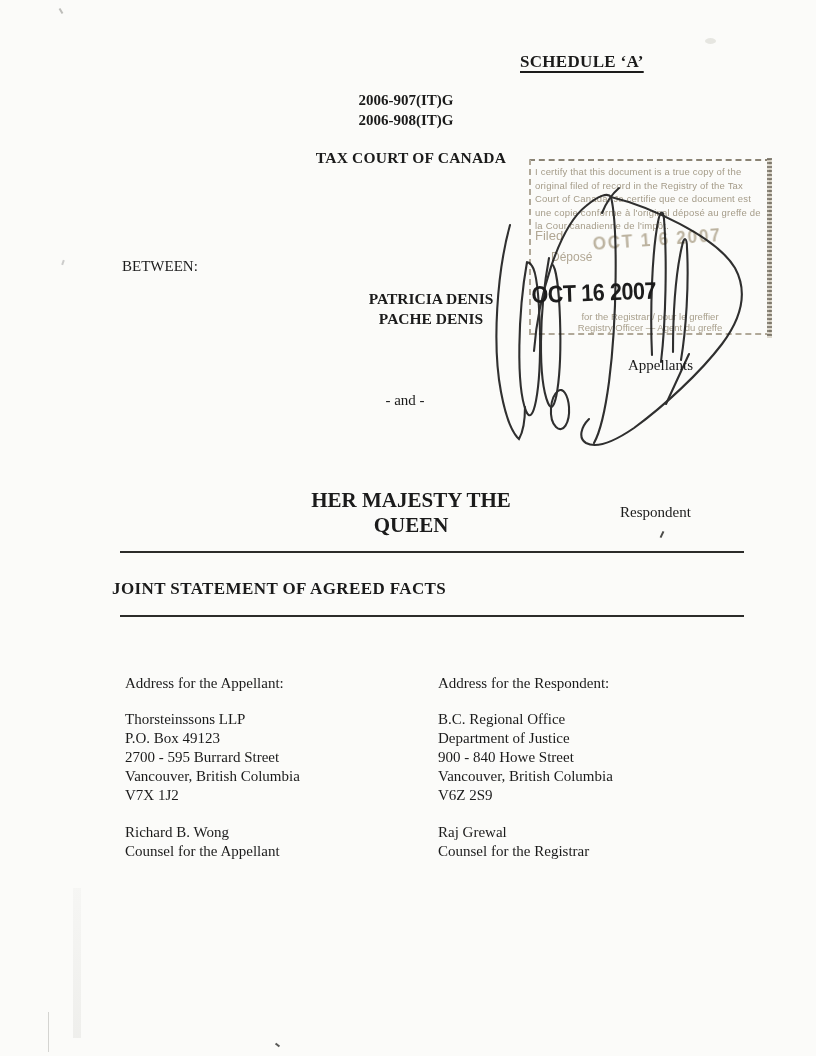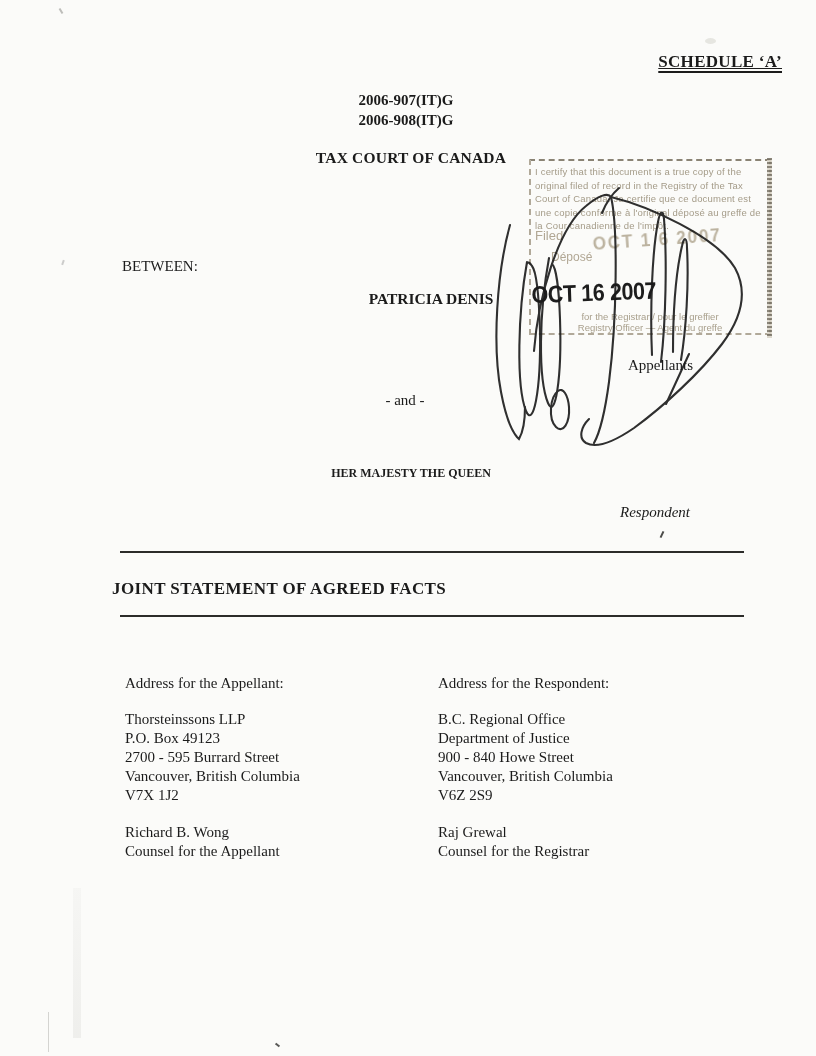--- a/index.html
+++ b/index.html
@@ -1,30 +1,30 @@
 <!DOCTYPE html>
 <html><head>
 <meta charset="utf-8">
 <style>
   html,body{margin:0;padding:0;background:#e9e9e7;}
   .page{position:relative;width:816px;height:1056px;background:#fbfbf9;
         font-family:"Liberation Serif",serif;color:#1b1b1b;overflow:hidden;margin:0 auto;}
   .abs{position:absolute;}
   .b{font-weight:bold;}
 
-  .schedule{left:520px;top:52px;width:262px;font-size:17px;text-align:right;letter-spacing:.3px;text-decoration:underline;}
+  .schedule{left:520px;top:52px;width:262px;font-size:17px;text-align:left;letter-spacing:.3px;}
   .schedule span{text-decoration:underline;text-underline-offset:4px;text-decoration-thickness:1.6px;}
   .filenums{left:300px;top:90px;width:212px;font-size:15px;line-height:20px;text-align:center;}
   .court{left:280px;top:149px;width:262px;font-size:15.5px;text-align:center;letter-spacing:.2px;}
   .between{left:122px;top:258px;font-size:15px;}
   .names{left:320px;top:289px;width:222px;font-size:15.5px;line-height:20px;text-align:center;}
   .appellants{left:628px;top:357px;font-size:15px;}
   .andsep{left:340px;top:392px;width:130px;font-size:15px;text-align:center;}
-  .queen{left:280px;top:466px;width:262px;font-size:12px;text-align:center;}
-  .respondent{left:620px;top:504px;font-size:15px;font-style:italic;}
+  .queen{left:280px;top:488px;width:262px;font-size:21px;text-align:center;}
+  .respondent{left:620px;top:504px;font-size:15px;}
   .rule{left:120px;width:624px;height:2px;background:#2c2c2a;}
   .doctitle{left:112px;top:579px;width:624px;font-size:17px;text-align:left;letter-spacing:.4px;}
 
   
   .stamp{left:529px;top:159px;width:242px;height:176px;
          border:2px dashed #b1a999;border-top-color:#8a8374;z-index:2;box-sizing:border-box;}
   .stamp-right{left:767px;top:158px;width:5px;height:180px;z-index:2;opacity:.85;
          background:repeating-linear-gradient(180deg,#756f62 0 2px,#d9d4c8 2px 4px);}
   .certlines{left:535px;top:165px;width:232px;font-family:"Liberation Sans",sans-serif;
          font-size:9.5px;line-height:13.5px;color:#a49b88;filter:blur(.45px);letter-spacing:.2px;z-index:2;}
@@ -83,20 +83,21 @@
   <div class="abs faded depose">Déposé</div>
   <div class="abs date-bold">OCT 16 2007</div>
   <div class="abs stampfooter">
     <div>for the Registrar  /  pour le greffier</div>
     <div>Registry Officer  —  Agent du greffe</div>
   </div>
 
   <div class="abs between">BETWEEN:</div>
   <div class="abs names b">
     <div>PATRICIA DENIS</div>
+    <div>PACHE DENIS</div>
   </div>
   <div class="abs appellants">Appellants</div>
   <div class="abs andsep">- and -</div>
   <div class="abs queen b">HER MAJESTY THE QUEEN</div>
   <div class="abs respondent">Respondent</div>
   <div class="abs a-comma"></div>
 
   <svg class="abs signature" width="270" height="270" viewBox="485 183 270 270">
     <g fill="none" stroke="#1a1a1a" stroke-width="2.1" stroke-linecap="round" opacity=".9">
       <path d="M 510 225 C 497 272, 492 345, 501 392 C 505 413, 511 430, 517 437 L 519 439 C 523 432, 525 419, 525 407"></path>

